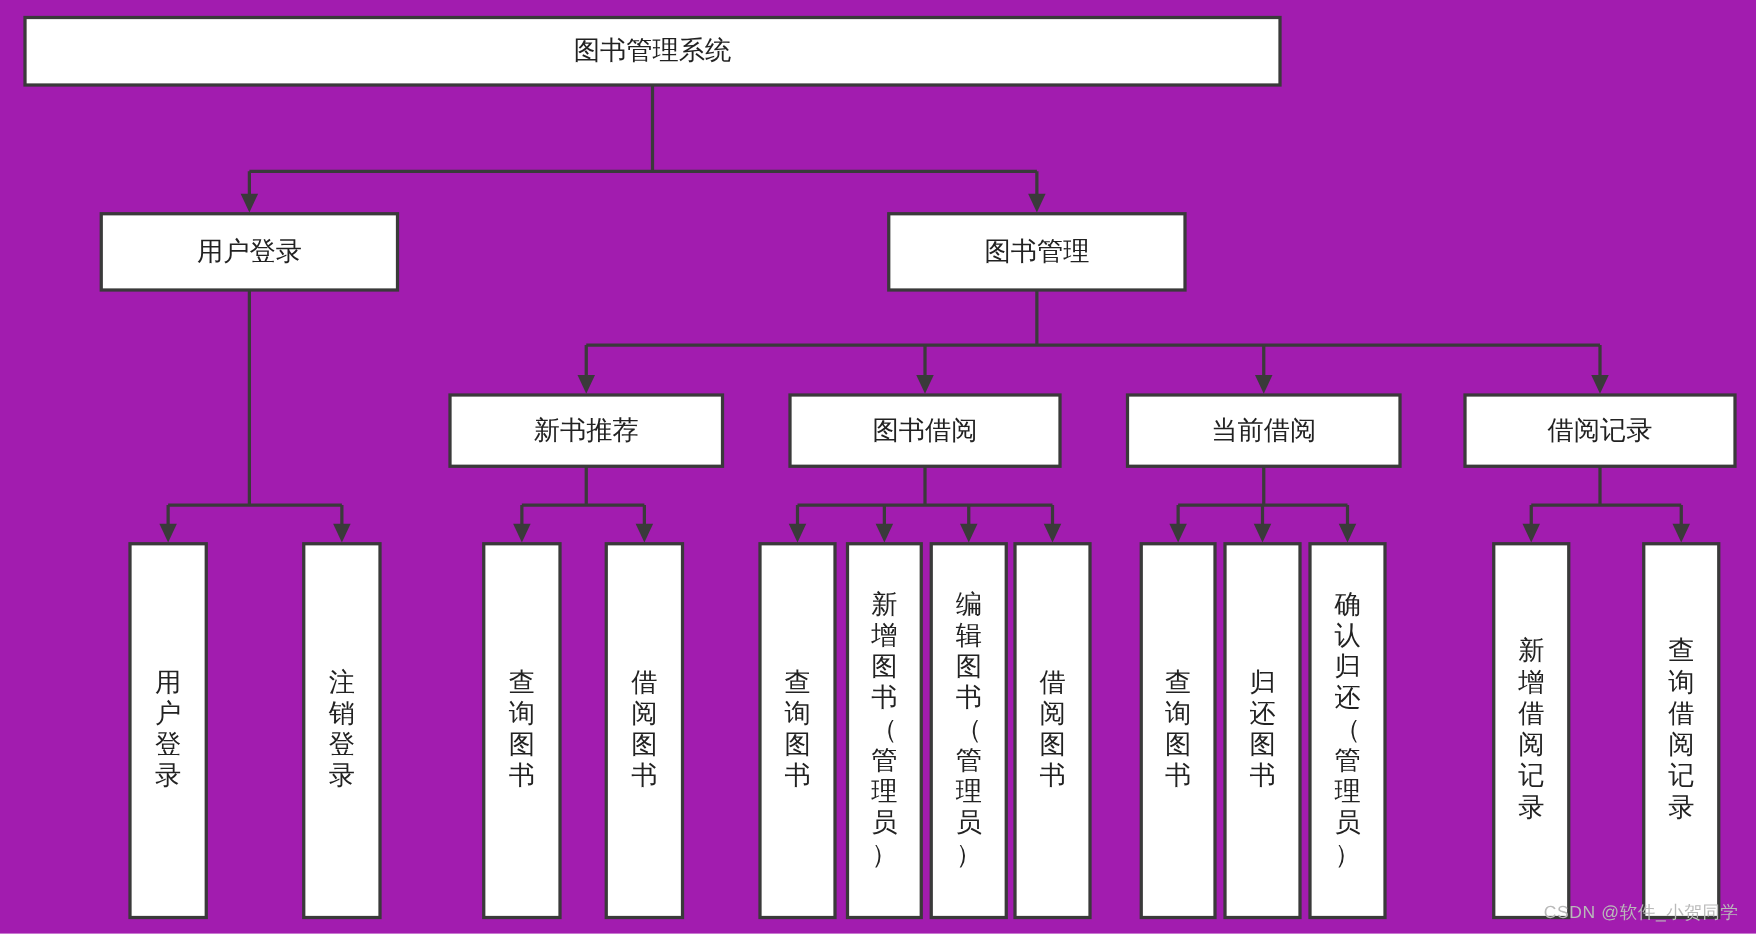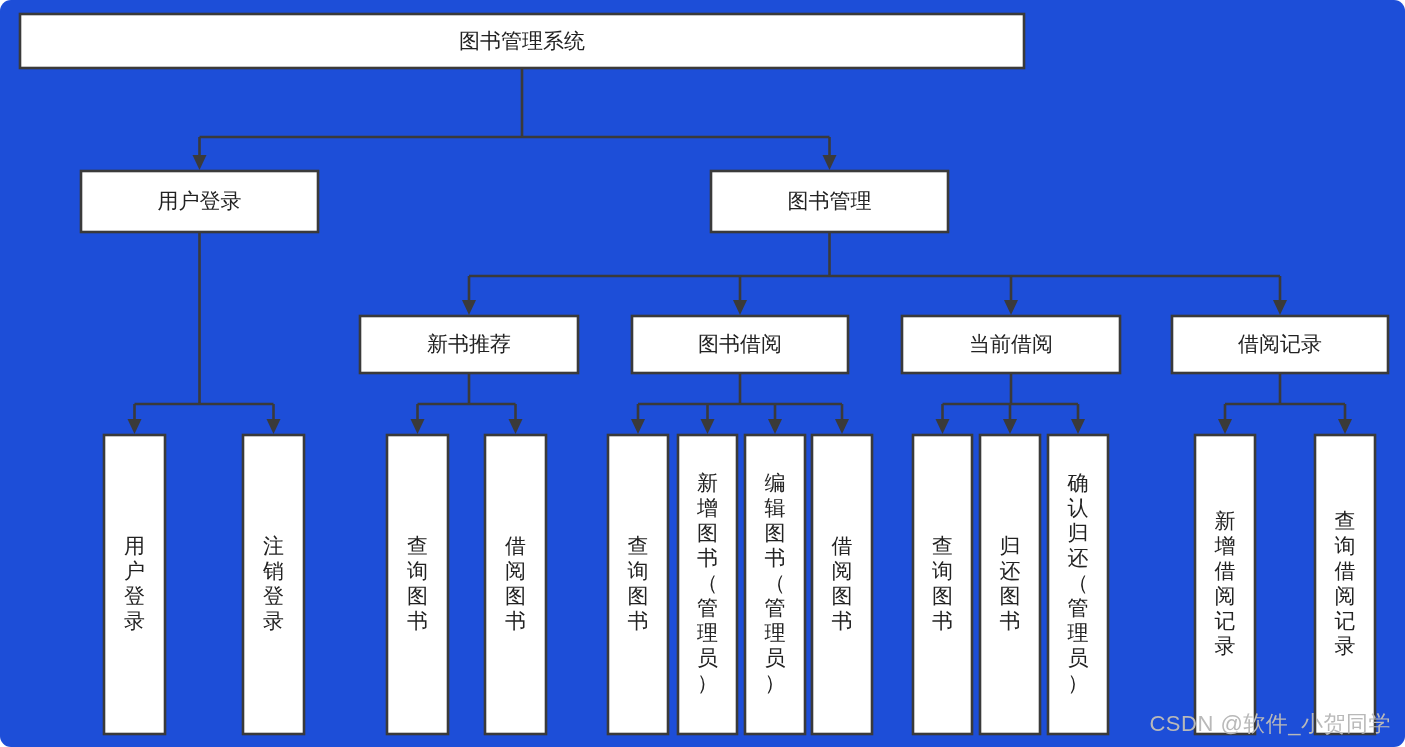--- a/index.html
+++ b/index.html
@@ -7,23 +7,22 @@
     padding: 0;
     background: #ffffff;
   }
   body {
     font-family: "Liberation Sans", "DejaVu Sans", sans-serif;
   }
   #diagram-root {
     position: relative;
     width: 1405px;
     height: 747px;
-    background: #1d4ed8;
+    background: #a21caf;
     overflow: hidden;
-    border-radius: 11px;
   }
   svg.diagram-canvas {
     position: absolute;
     left: 0;
     top: 0;
     width: 1405px;
     height: 747px;
     display: block;
   }
   .node-box {
@@ -52,21 +51,21 @@
     fill: #222222;
     font-family: "Liberation Sans", "DejaVu Sans", sans-serif;
     font-size: 21px;
     text-anchor: middle;
   }
   .watermark {
     position: absolute;
     right: 14px;
     bottom: 8px;
     font-family: "Liberation Sans", "DejaVu Sans", sans-serif;
-    font-size: 22px;
+    font-size: 14px;
     color: #b9b9b9;
     letter-spacing: 0.5px;
     white-space: nowrap;
     pointer-events: none;
   }
 </style>
 </head>
 <body>
 
 <div id="diagram-root">

